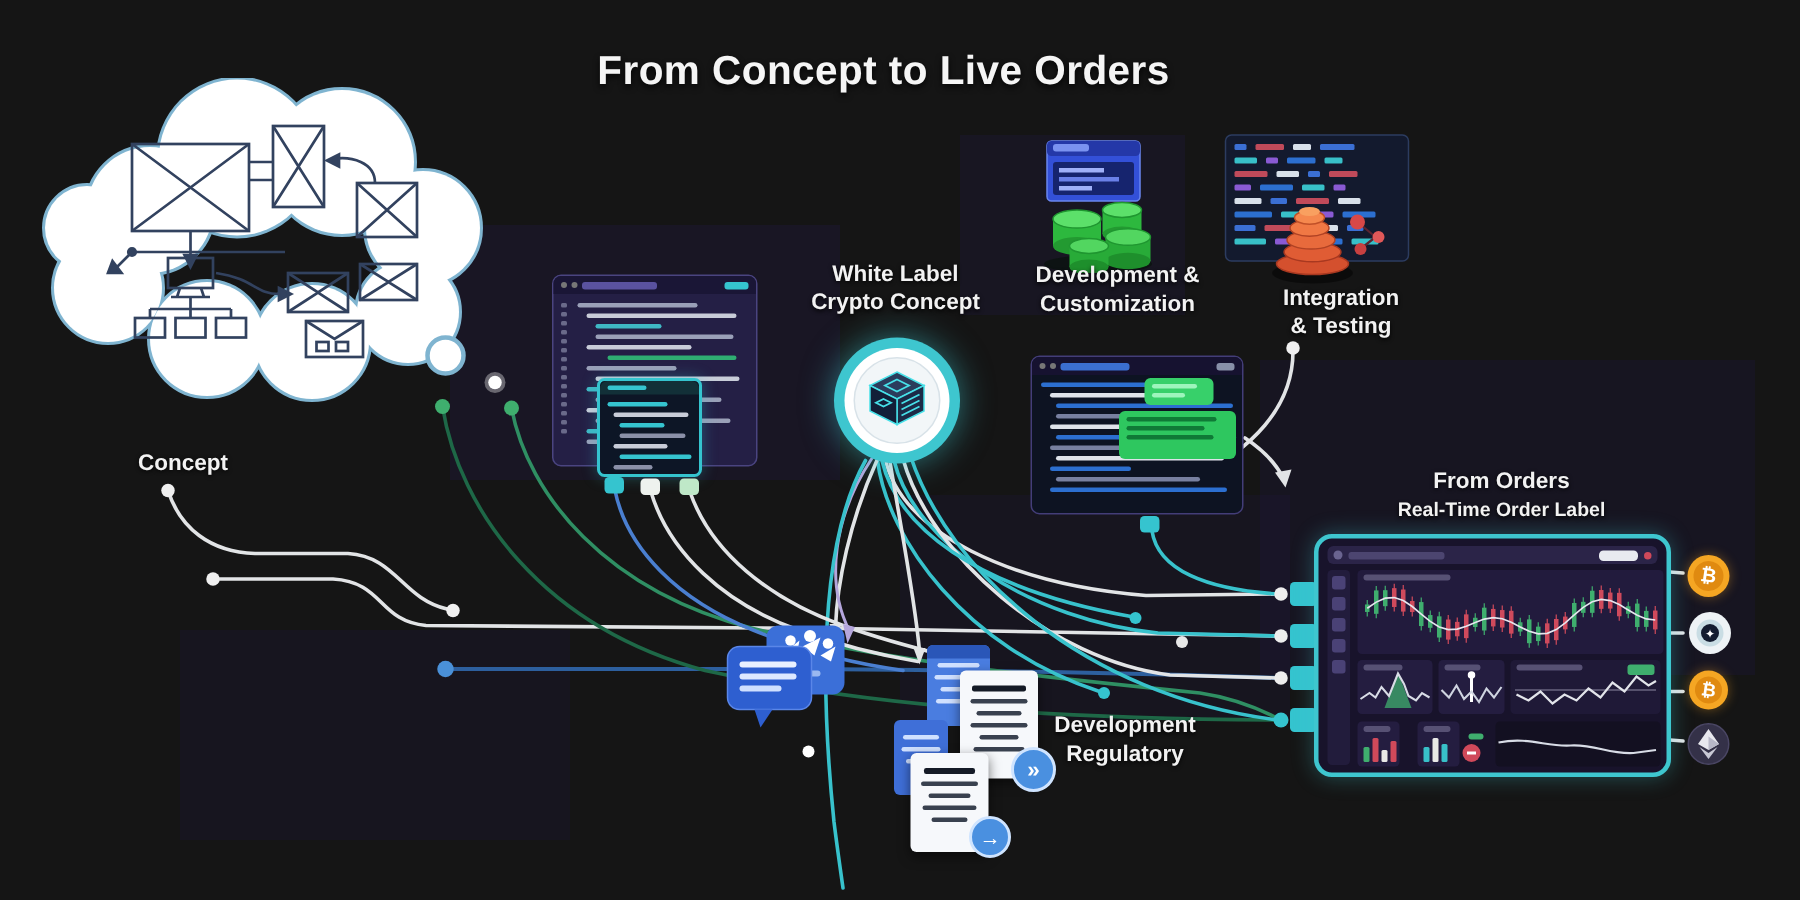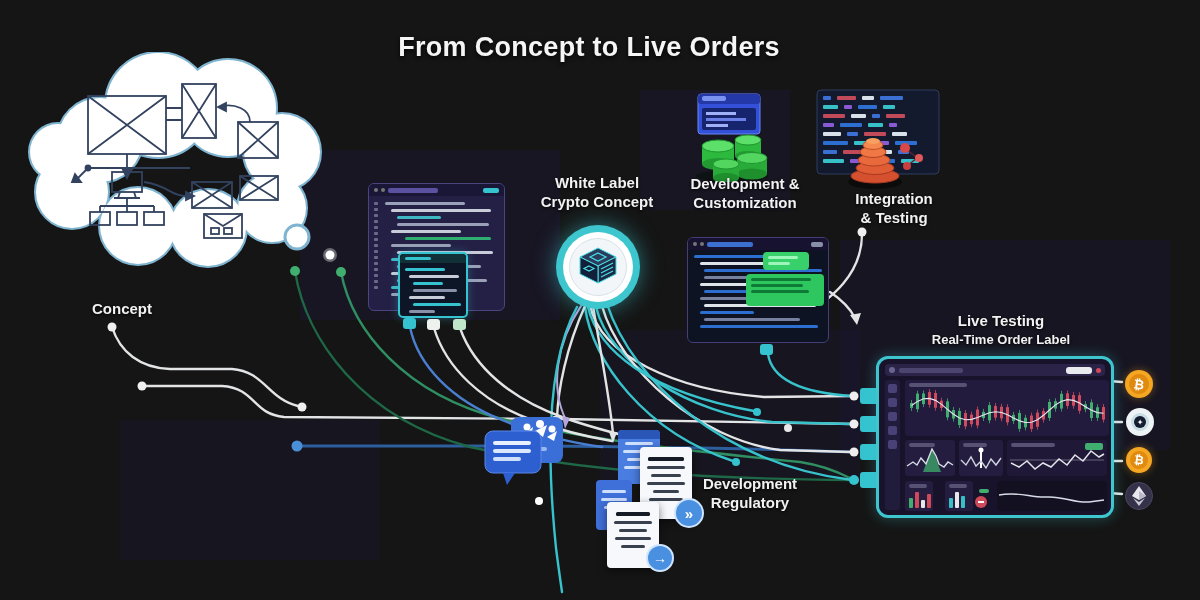--- a/index.html
+++ b/index.html
@@ -630,17 +630,17 @@
   </div>
   <div class="stage-label" style="left:745px;top:174px;">
     <div>Development &amp;</div>
     <div>Customization</div>
   </div>
   <div class="stage-label" style="left:750px;top:474px;">
     <div>Development</div>
     <div>Regulatory</div>
   </div>
   <div class="stage-label" style="left:1001px;top:311px;">
-    <div>Live Testing</div>
+    <div>From Orders</div>
     <div style="font-size:13px;font-weight:bold;">Real-Time Order Label</div>
   </div>
 
 </div>
 
 </body></html>

